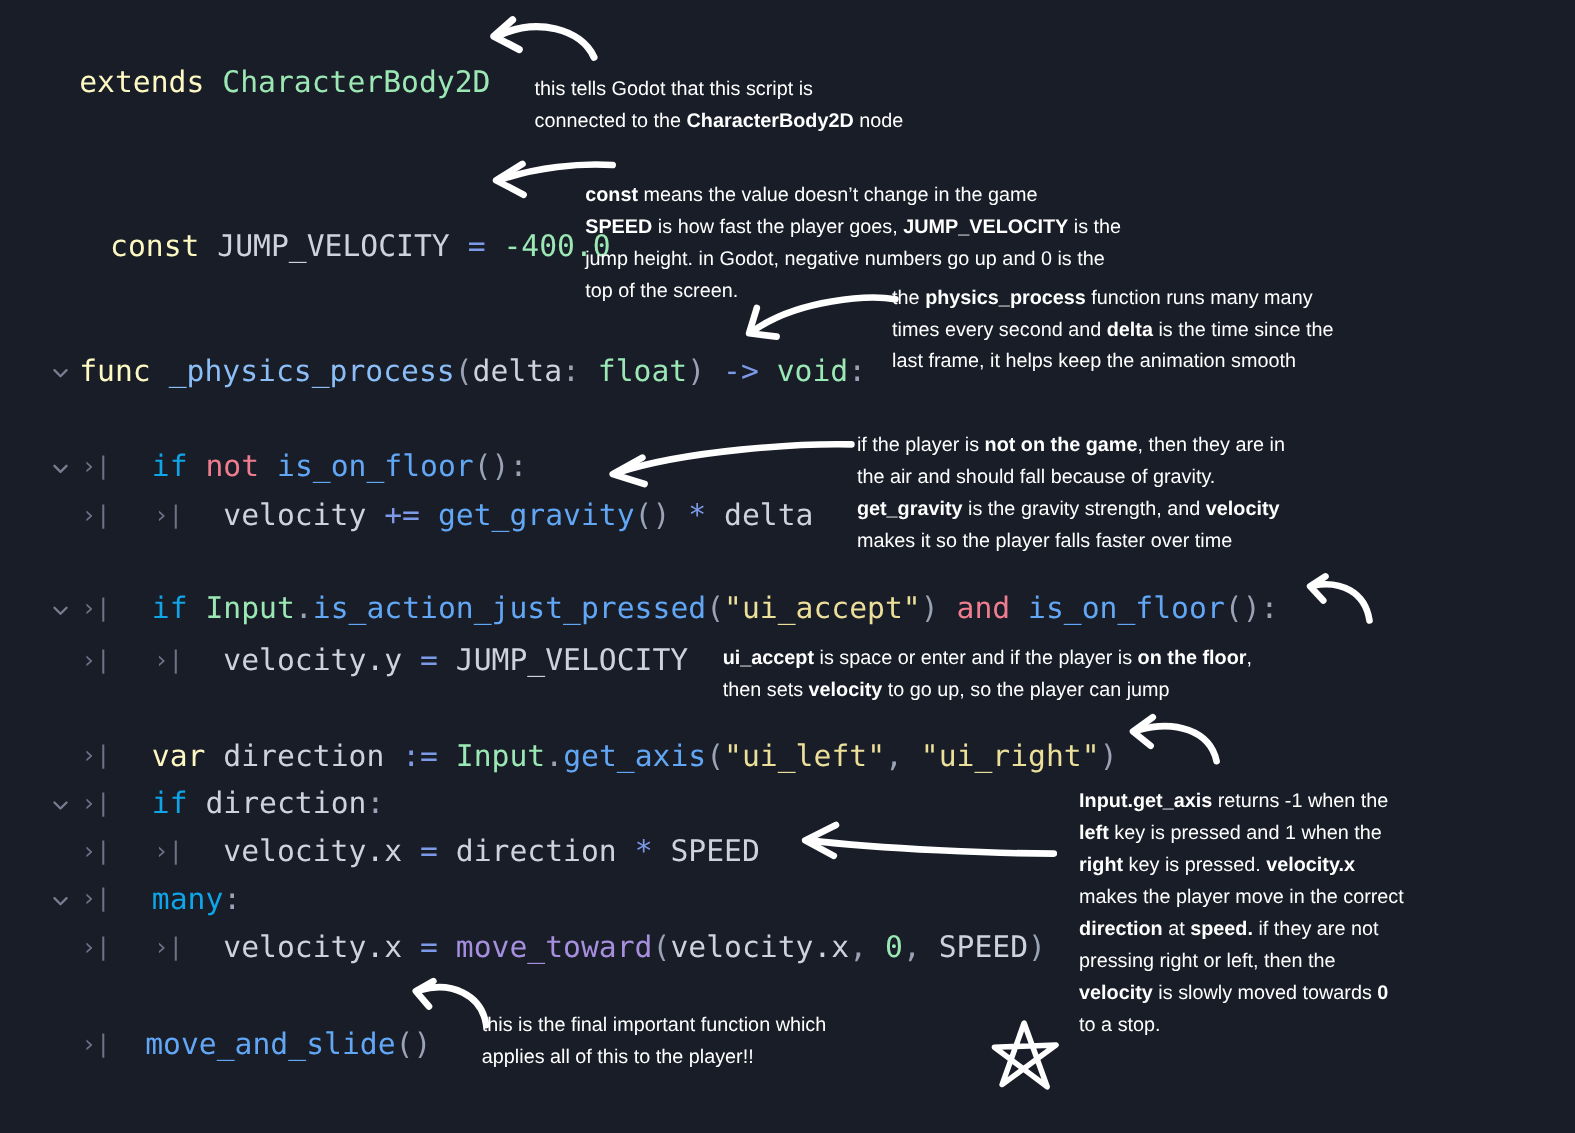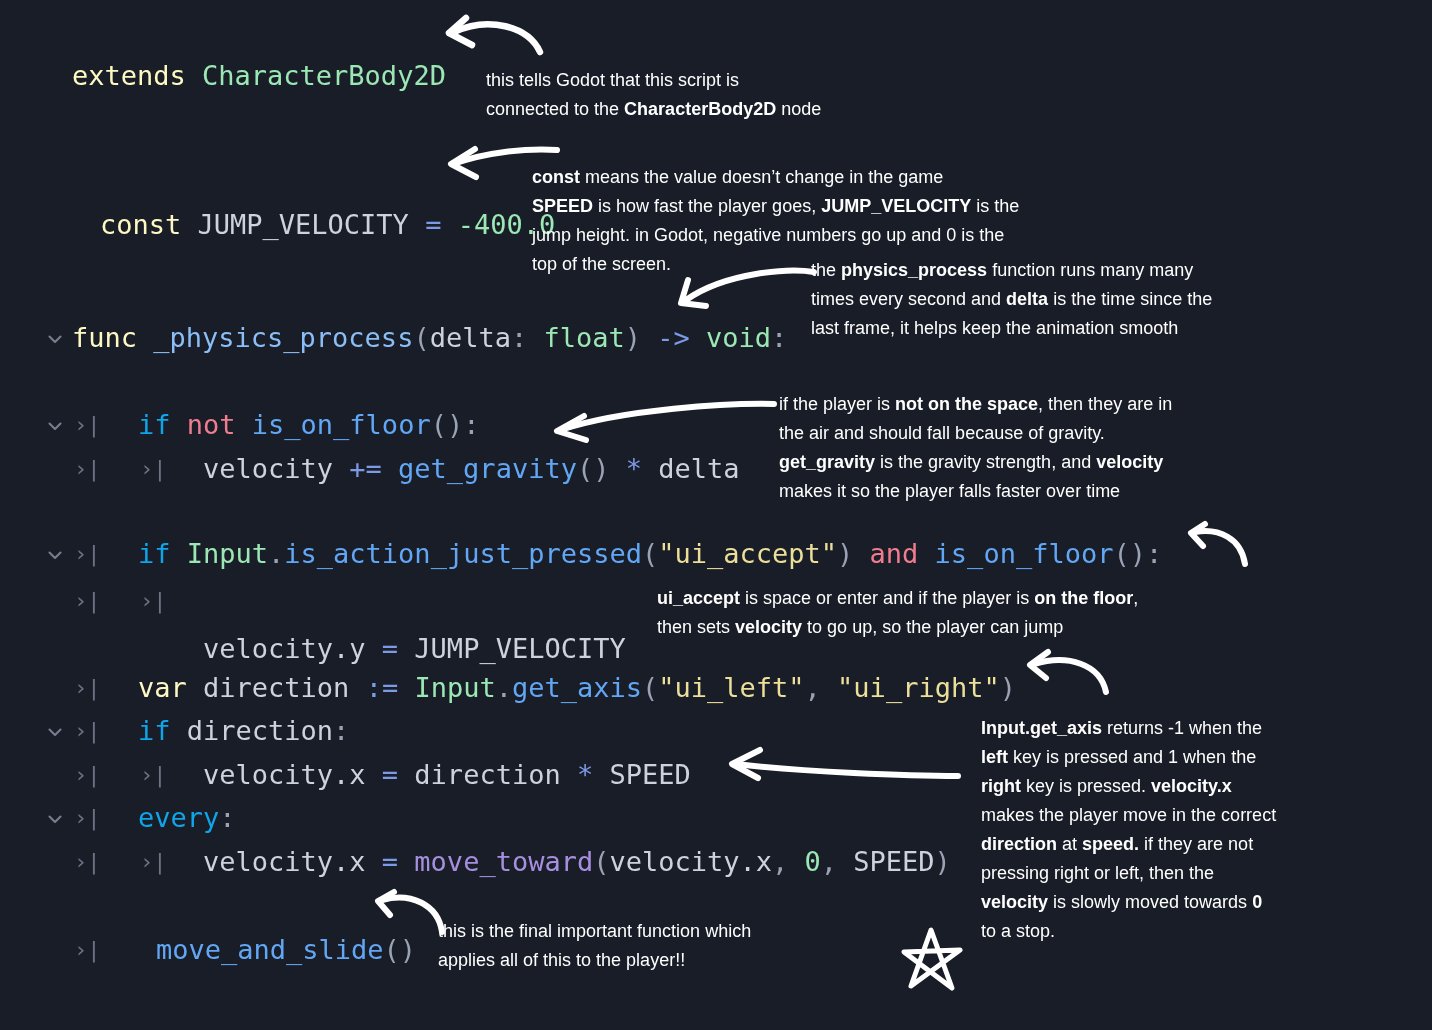--- a/index.html
+++ b/index.html
@@ -102,21 +102,21 @@
   <div class="chev" style="left:46px; top:546px;">
     <svg width="18" height="18" viewBox="0 0 18 18">
         <path d="M3.5 6.5 L9 12 L14.5 6.5" stroke="#767e90" stroke-width="2.1" fill="none" stroke-linecap="round" stroke-linejoin="round"></path>
       </svg>
   </div>
   <div class="gut" style="left:74px; top:541px;">›|</div>
   <div class="code-line" style="left:138px; top:538px;"><span class="kw2">if</span> <span class="type">Input</span><span class="punc">.</span><span class="fn">is_action_just_pressed</span><span class="punc">(</span><span class="str">"ui_accept"</span><span class="punc">)</span> <span class="op-kw">and</span> <span class="fn">is_on_floor</span><span class="punc">():</span></div>
 
   <div class="gut" style="left:74px; top:588px;">›|</div>
   <div class="gut" style="left:140px; top:588px;">›|</div>
-  <div class="code-line" style="left:203px; top:585px;margin-top:48px;"><span class="ident">velocity.y</span> <span class="op">=</span> <span class="ident">JUMP_VELOCITY</span></div>
+  <div class="code-line" style="left:203px; top:585px;"><span class="ident">velocity.y</span> <span class="op">=</span> <span class="ident">JUMP_VELOCITY</span></div>
 
   <div class="gut" style="left:74px; top:675px;">›|</div>
   <div class="code-line" style="left:138px; top:672px;"><span class="kw">var</span> <span class="ident">direction</span> <span class="op">:=</span> <span class="type">Input</span><span class="punc">.</span><span class="fn">get_axis</span><span class="punc">(</span><span class="str">"ui_left"</span><span class="punc">,</span> <span class="str">"ui_right"</span><span class="punc">)</span></div>
 
   <div class="chev" style="left:46px; top:723px;">
     <svg width="18" height="18" viewBox="0 0 18 18">
         <path d="M3.5 6.5 L9 12 L14.5 6.5" stroke="#767e90" stroke-width="2.1" fill="none" stroke-linecap="round" stroke-linejoin="round"></path>
       </svg>
   </div>
   <div class="gut" style="left:74px; top:718px;">›|</div>
@@ -125,43 +125,43 @@
   <div class="gut" style="left:74px; top:762px;">›|</div>
   <div class="gut" style="left:140px; top:762px;">›|</div>
   <div class="code-line" style="left:203px; top:759px;"><span class="ident">velocity.x</span> <span class="op">=</span> <span class="ident">direction</span> <span class="op">*</span> <span class="ident">SPEED</span></div>
 
   <div class="chev" style="left:46px; top:810px;">
     <svg width="18" height="18" viewBox="0 0 18 18">
         <path d="M3.5 6.5 L9 12 L14.5 6.5" stroke="#767e90" stroke-width="2.1" fill="none" stroke-linecap="round" stroke-linejoin="round"></path>
       </svg>
   </div>
   <div class="gut" style="left:74px; top:805px;">›|</div>
-  <div class="code-line" style="left:138px; top:802px;"><span class="kw2">every</span><span class="punc">:</span></div>
+  <div class="code-line" style="left:138px; top:802px;"><span class="kw2">many</span><span class="punc">:</span></div>
 
   <div class="gut" style="left:74px; top:849px;">›|</div>
   <div class="gut" style="left:140px; top:849px;">›|</div>
   <div class="code-line" style="left:203px; top:846px;"><span class="ident">velocity.x</span> <span class="op">=</span> <span class="builtin">move_toward</span><span class="punc">(</span><span class="ident">velocity.x</span><span class="punc">,</span> <span class="num">0</span><span class="punc">,</span> <span class="ident">SPEED</span><span class="punc">)</span></div>
 
   <div class="gut" style="left:74px; top:937px;">›|</div>
-  <div class="code-line" style="left:156px; top:934px;"><span class="fn">move_and_slide</span><span class="punc">()</span></div>
+  <div class="code-line" style="left:132px; top:934px;"><span class="fn">move_and_slide</span><span class="punc">()</span></div>
 </div>
 
 <div class="note" style="left:486px; top:66px; width:500px;"><span>this tells Godot that this script is
 connected to the </span><b>CharacterBody2D</b><span> node</span></div>
 
 <div class="note" style="left:532px; top:144px; width:680px;margin-top:19px;"><b>const</b><span> means the value doesn’t change in the game
 </span><b>SPEED</b><span> is how fast the player goes, </span><b>JUMP_VELOCITY</b><span> is the
 jump height. in Godot, negative numbers go up and 0 is the
 top of the screen.</span></div>
 
 <div class="note" style="left:811px; top:256px; width:570px;"><span>the </span><b>physics_process</b><span> function runs many many
 times every second and </span><b>delta</b><span> is the time since the
 last frame, it helps keep the animation smooth</span></div>
 
-<div class="note" style="left:779px; top:390px; width:600px;"><span>if the player is </span><b>not on the space</b><span>, then they are in
+<div class="note" style="left:779px; top:390px; width:600px;"><span>if the player is </span><b>not on the game</b><span>, then they are in
 the air and should fall because of gravity.
 </span><b>get_gravity</b><span> is the gravity strength, and </span><b>velocity</b><span>
 makes it so the player falls faster over time</span></div>
 
 <div class="note" style="left:657px; top:584px; width:680px;"><b>ui_accept</b><span> is space or enter and if the player is </span><b>on the floor</b><span>,
 then sets </span><b>velocity</b><span> to go up, so the player can jump</span></div>
 
 <div class="note" style="left:981px; top:714px; width:430px;"><b>Input.get_axis</b><span> returns -1 when the
 </span><b>left</b><span> key is pressed and 1 when the
 </span><b>right</b><span> key is pressed. </span><b>velocity.x</b><span>

